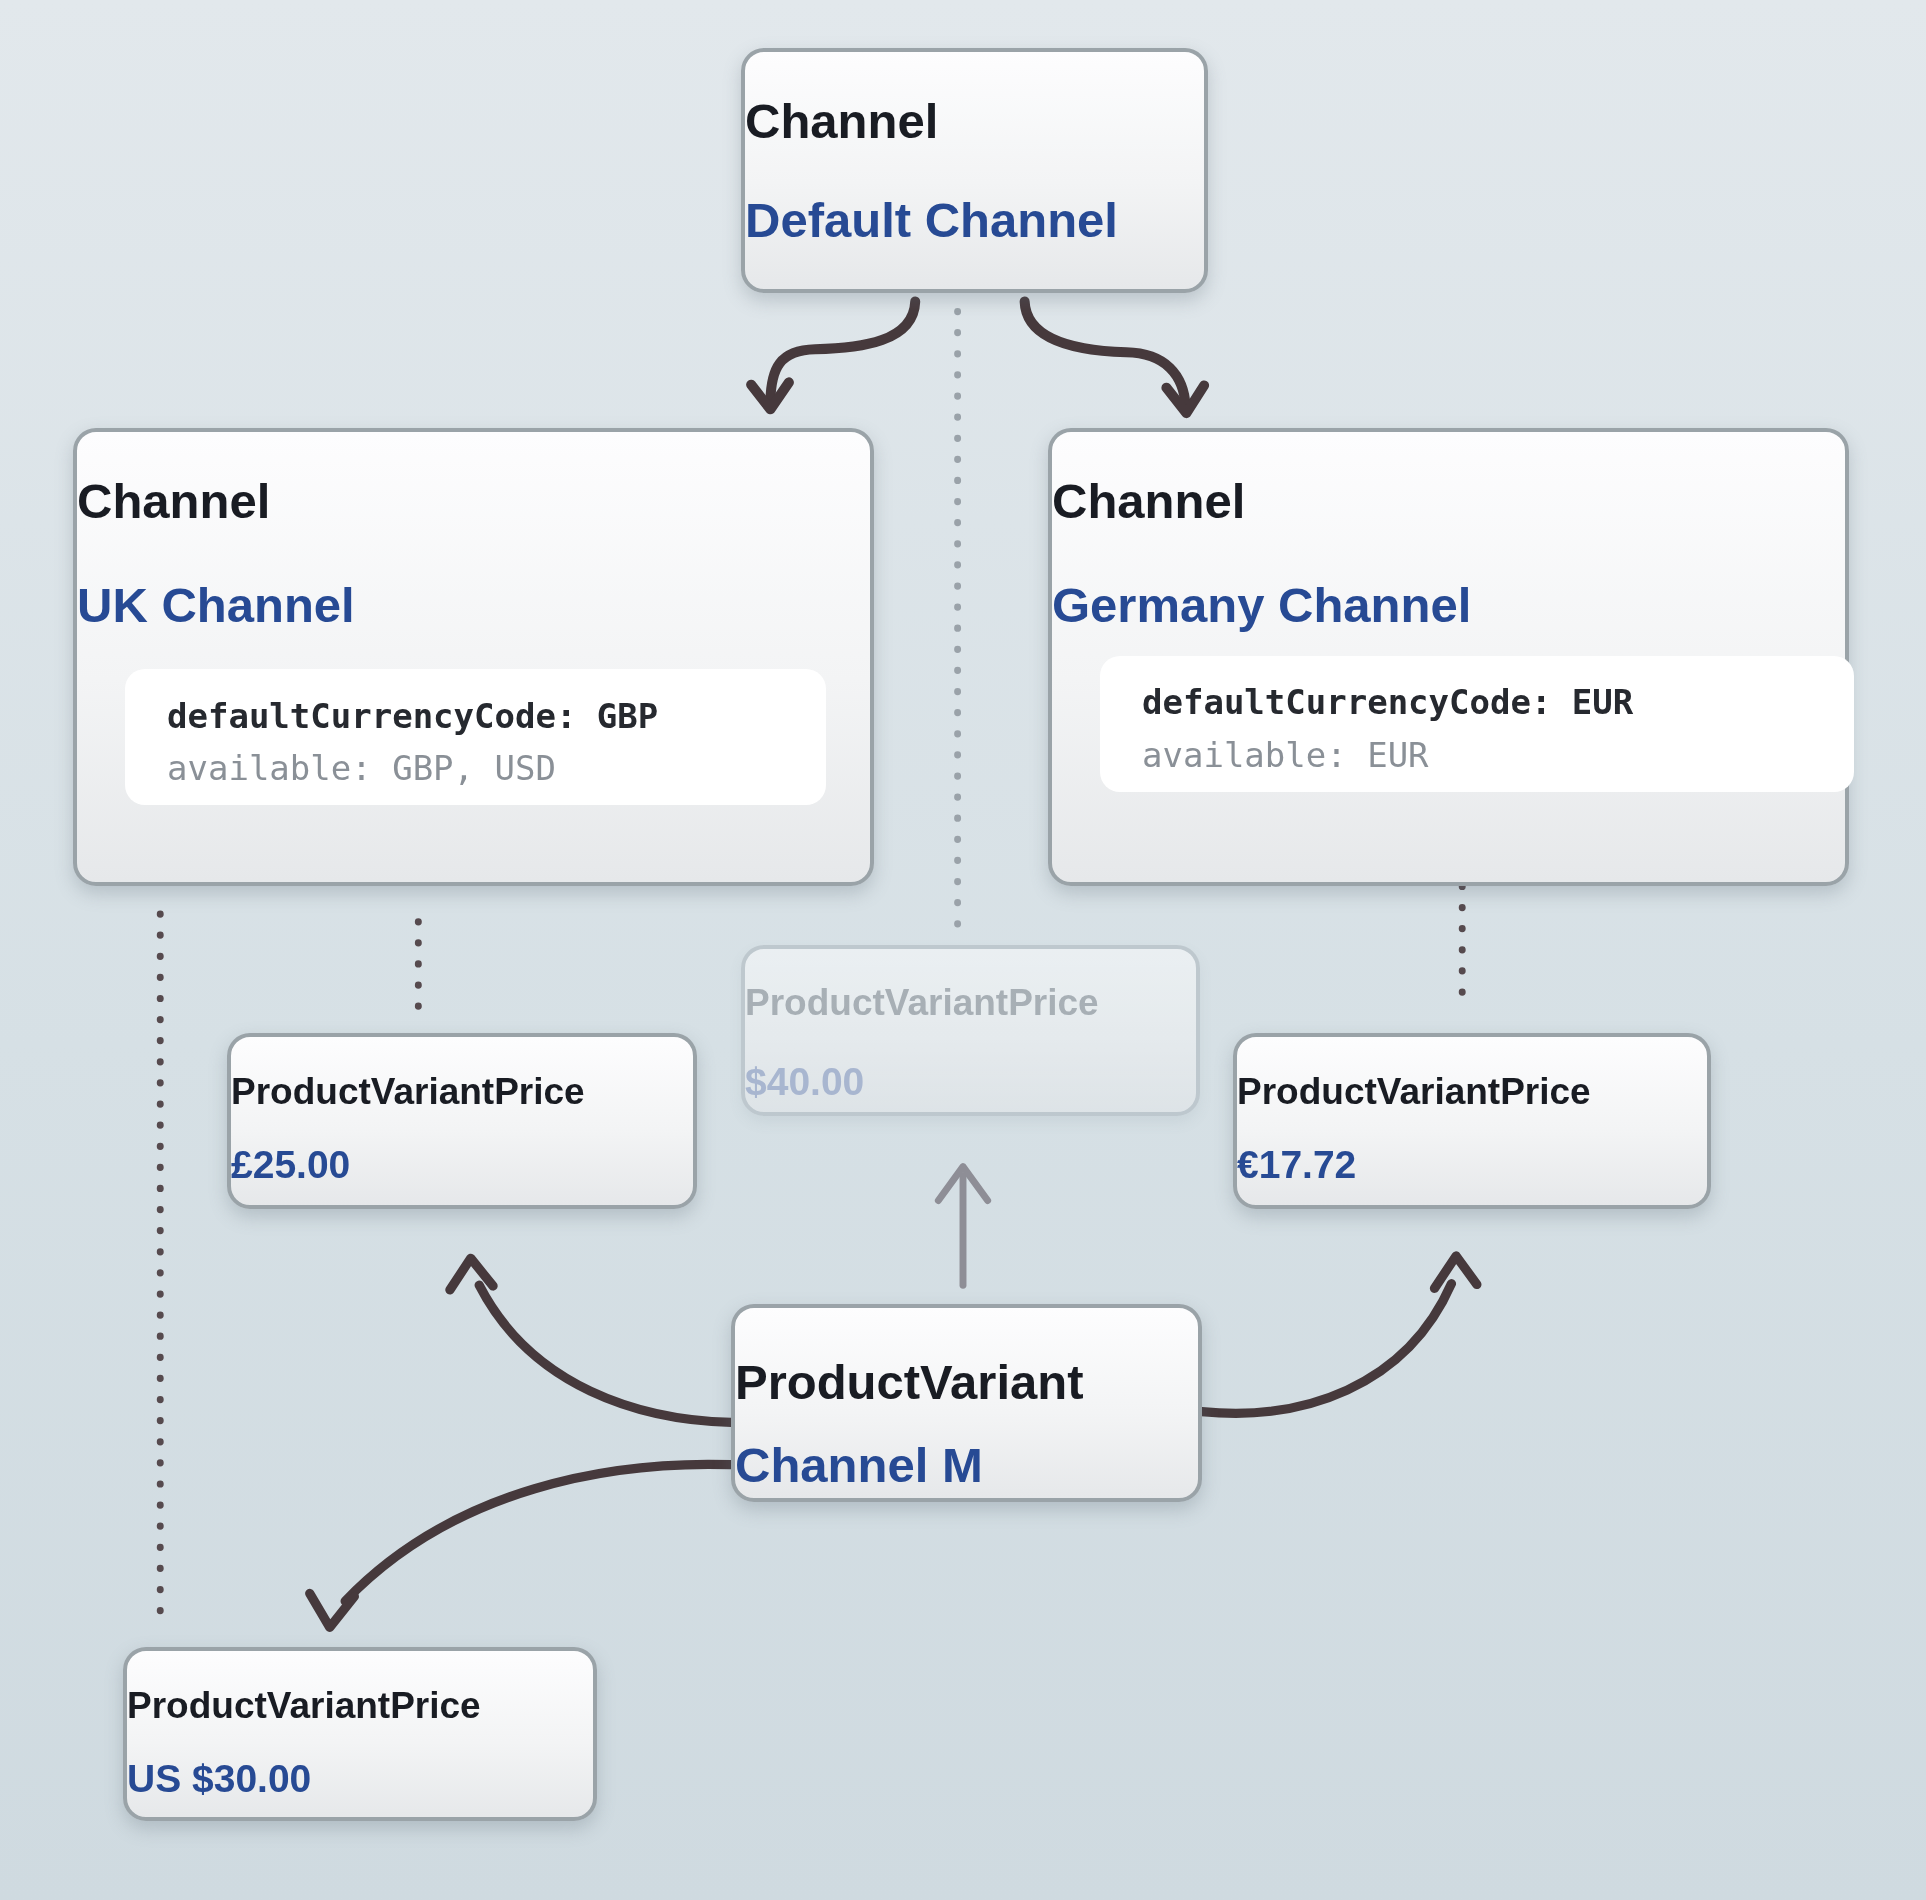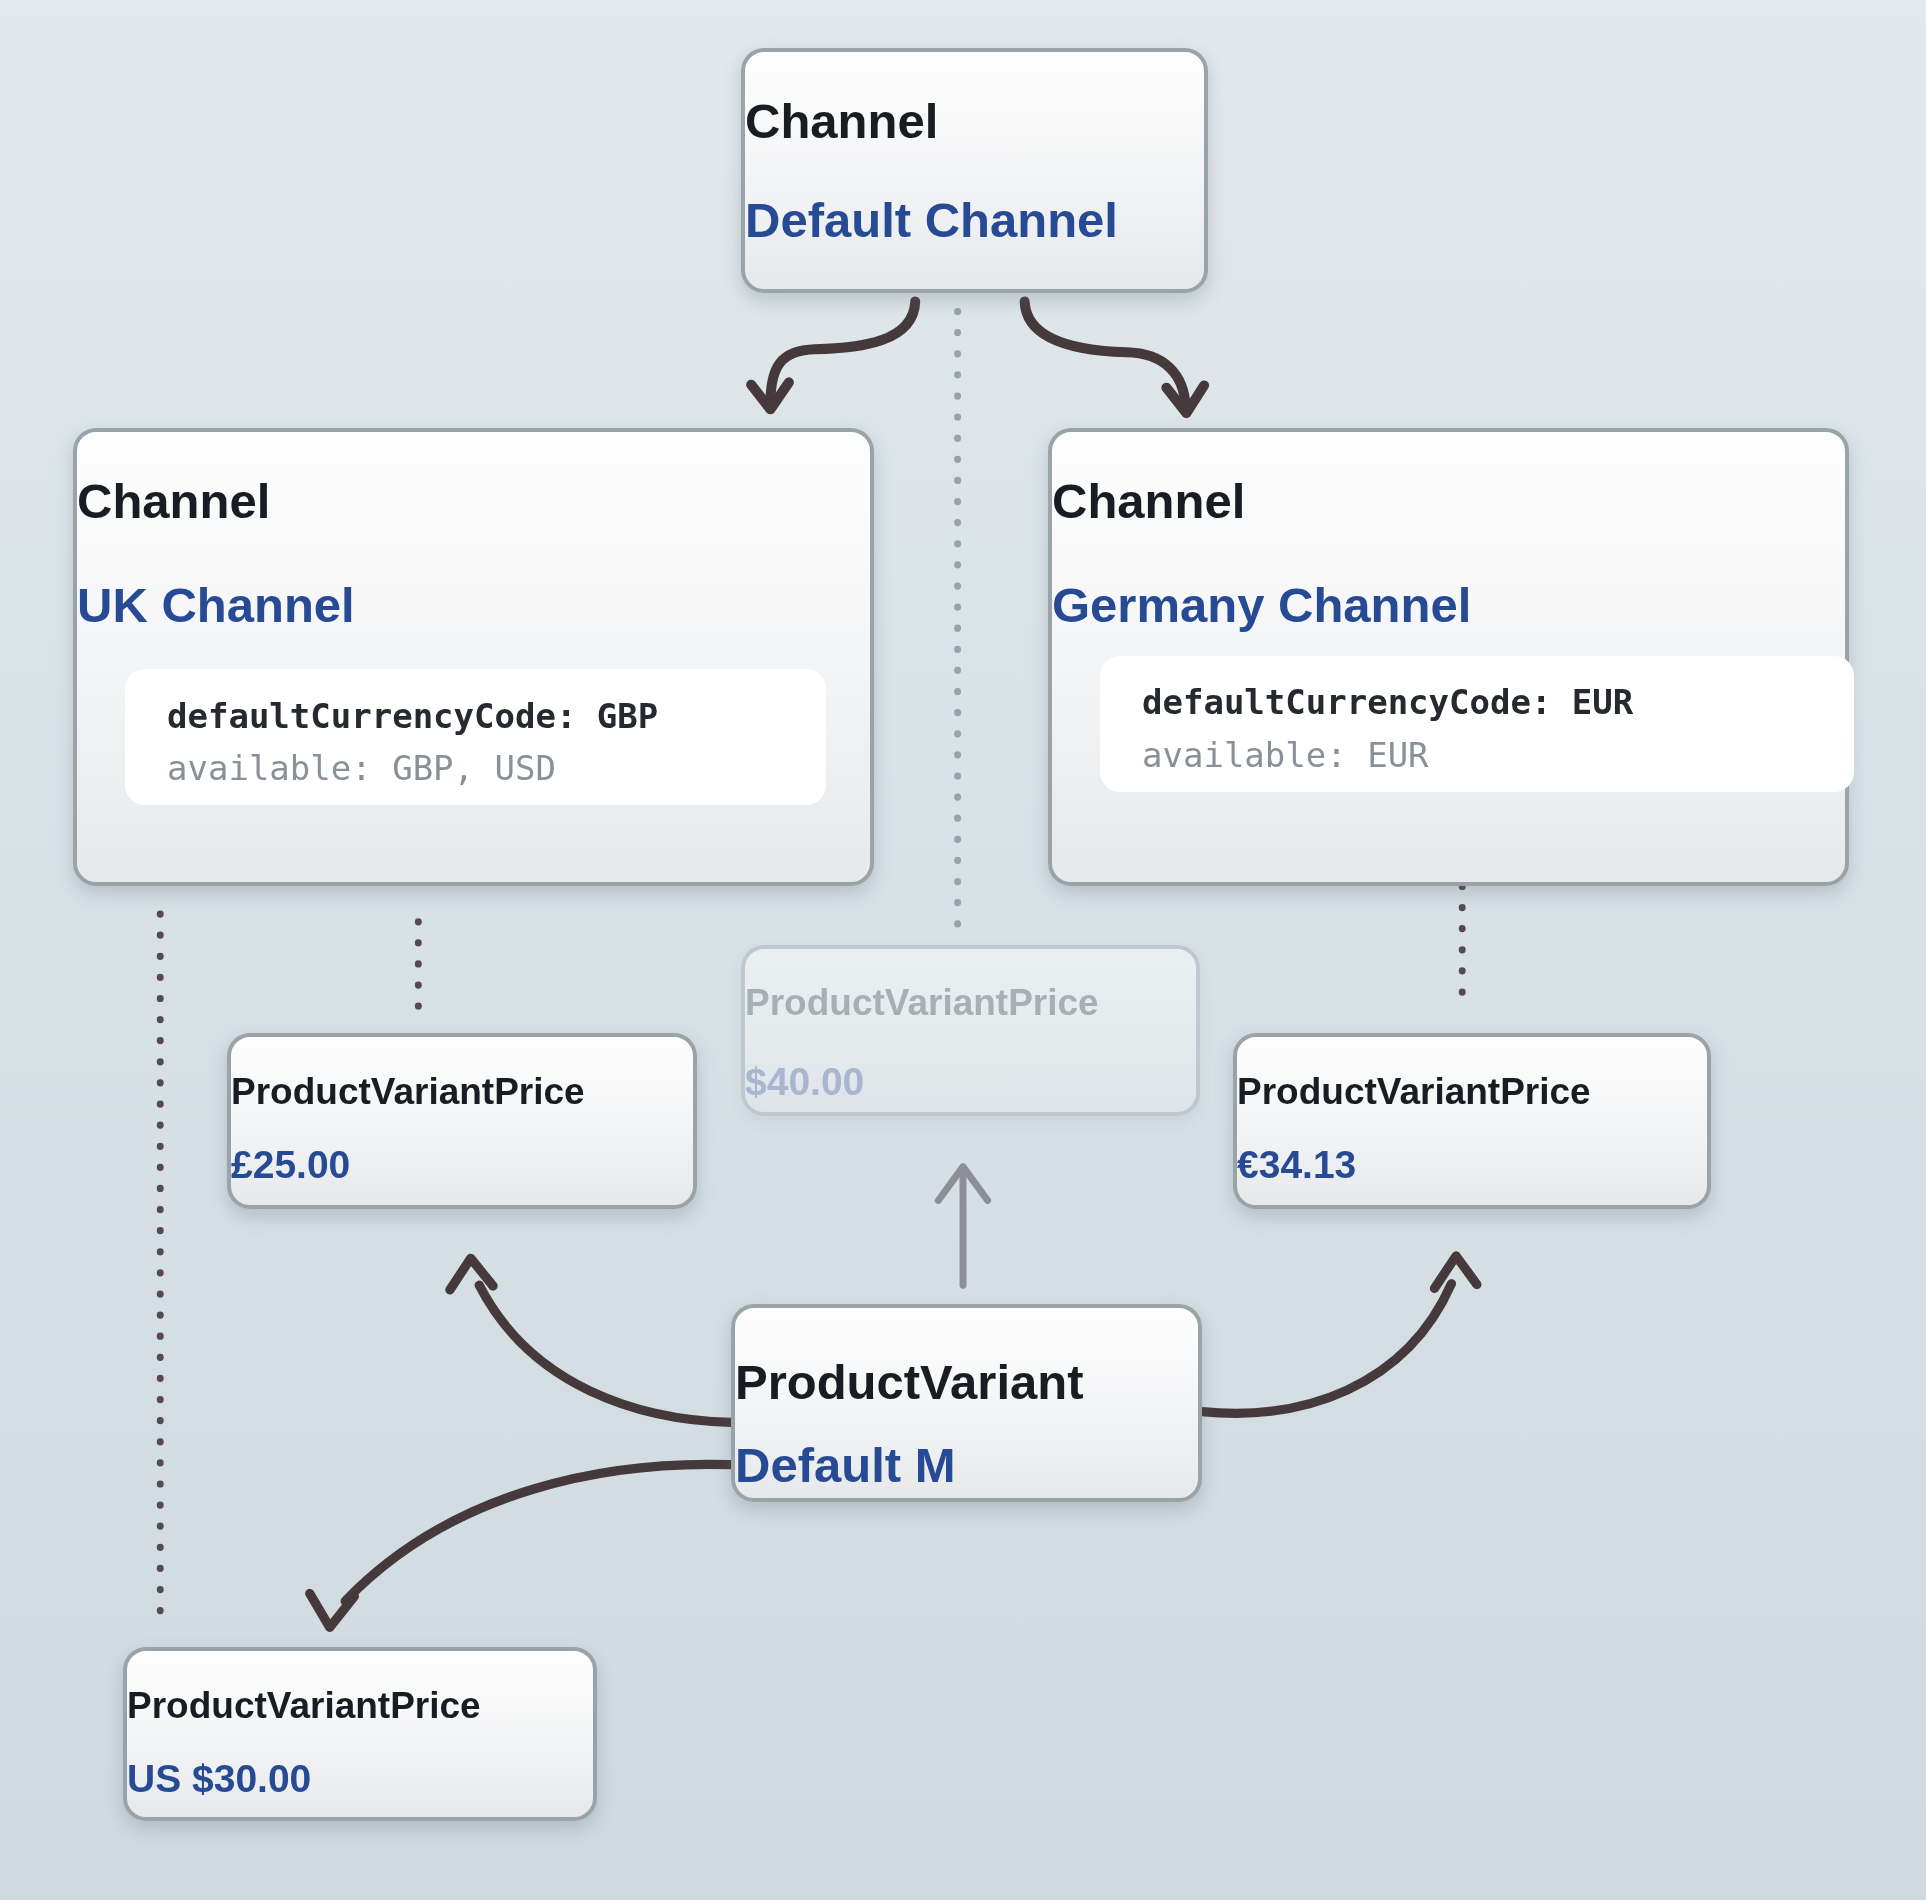--- a/index.html
+++ b/index.html
@@ -148,26 +148,26 @@
     <div class="line entity-name" style="top:133px;">$40.00</div>
   </div>
 
   <div class="node price-node" style="left:227px; top:1033px; width:470px; height:176px;">
     <div class="line type-label" style="top:55px;">ProductVariantPrice</div>
     <div class="line entity-name" style="top:128px;">£25.00</div>
   </div>
 
   <div class="node price-node" style="left:1233px; top:1033px; width:478px; height:176px;">
     <div class="line type-label" style="top:55px;">ProductVariantPrice</div>
-    <div class="line entity-name" style="top:128px;">€34.13</div>
+    <div class="line entity-name" style="top:128px;">€17.72</div>
   </div>
 
   <div class="node" style="left:731px; top:1304px; width:471px; height:198px;">
     <div class="line type-label" style="top:74px;">ProductVariant</div>
-    <div class="line entity-name" style="top:157px;">Default M</div>
+    <div class="line entity-name" style="top:157px;">Channel M</div>
   </div>
 
   <div class="node price-node" style="left:123px; top:1647px; width:474px; height:174px;">
     <div class="line type-label" style="top:55px;">ProductVariantPrice</div>
     <div class="line entity-name" style="top:128px;">US $30.00</div>
   </div>
 
 </div>
 
 

